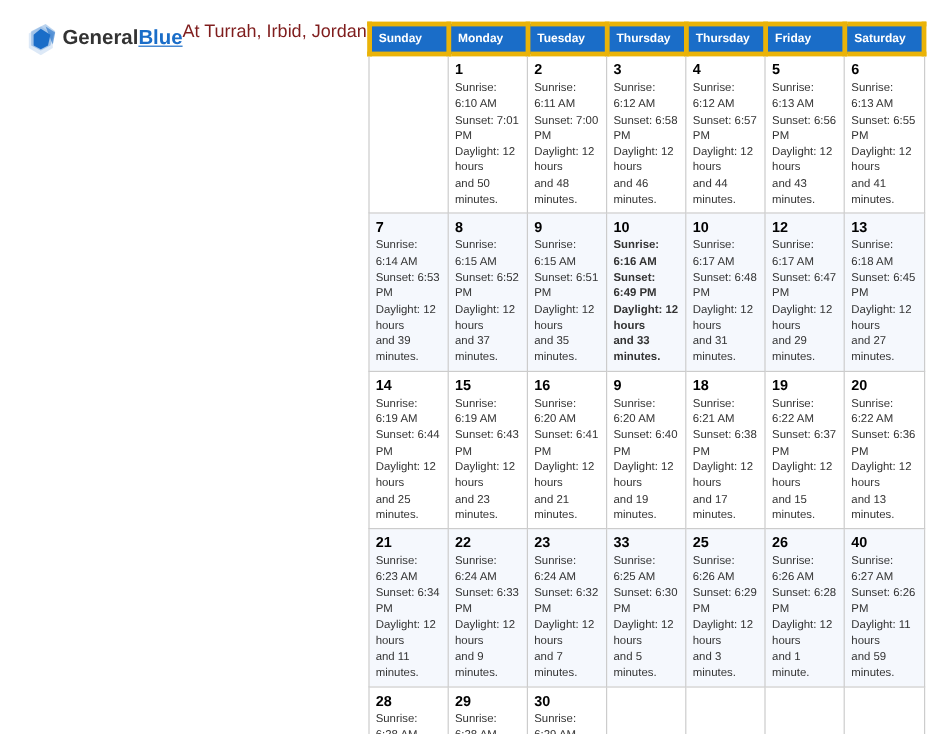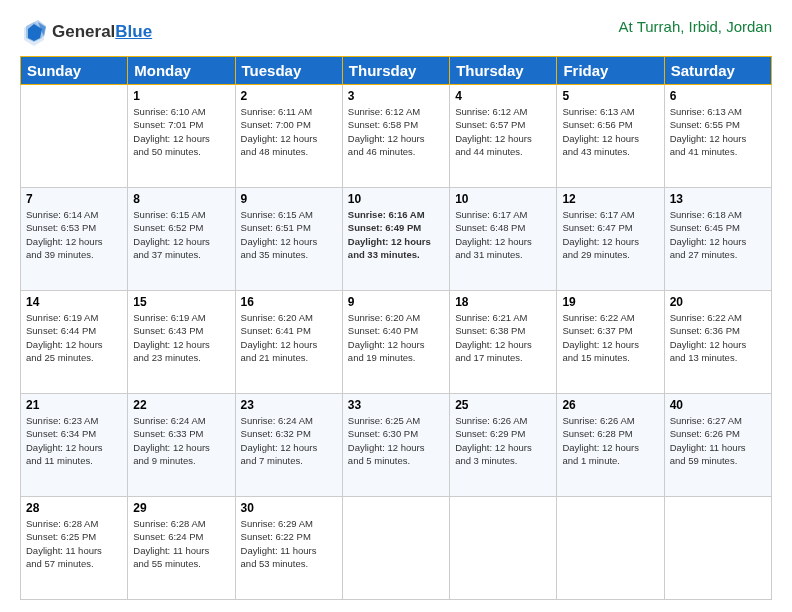--- a/index.html
+++ b/index.html
@@ -8,21 +8,20 @@
       background: #fff;
       width: 792px;
       height: 612px;
       overflow: hidden;
     }
     .page {
       width: 792px;
       height: 612px;
       padding: 18px 20px 12px 20px;
       display: flex;
-      flex-direction: column;
     }
     .header {
       display: flex;
       justify-content: space-between;
       align-items: flex-start;
       margin-bottom: 10px;
     }
     .logo {
       display: flex;
       align-items: center;
@@ -37,35 +36,35 @@
     .title-block {
       text-align: right;
     }
     .month-title {
       font-size: 32px;
       color: #333;
       font-weight: normal;
     }
     .subtitle {
       font-size: 15px;
-      color: #15803d;
+      color: #7f1d1d;
     }
     .calendar {
       width: 100%;
       border-collapse: collapse;
       flex: 1;
     }
     .calendar th {
       background-color: #1a6dc8;
       color: #fff;
-      font-size: 15px;
+      font-size: 10px;
       font-weight: bold;
       padding: 5px 6px;
       text-align: left;
-      border: 1px solid #eab308;
+      border: 4px solid #eab308;
     }
     .calendar td {
       border: 1px solid #ccc;
       vertical-align: top;
       padding: 4px 5px;
       font-size: 9.8px;
       color: #333;
       width: calc(100% / 7);
       height: 88px;
     }

